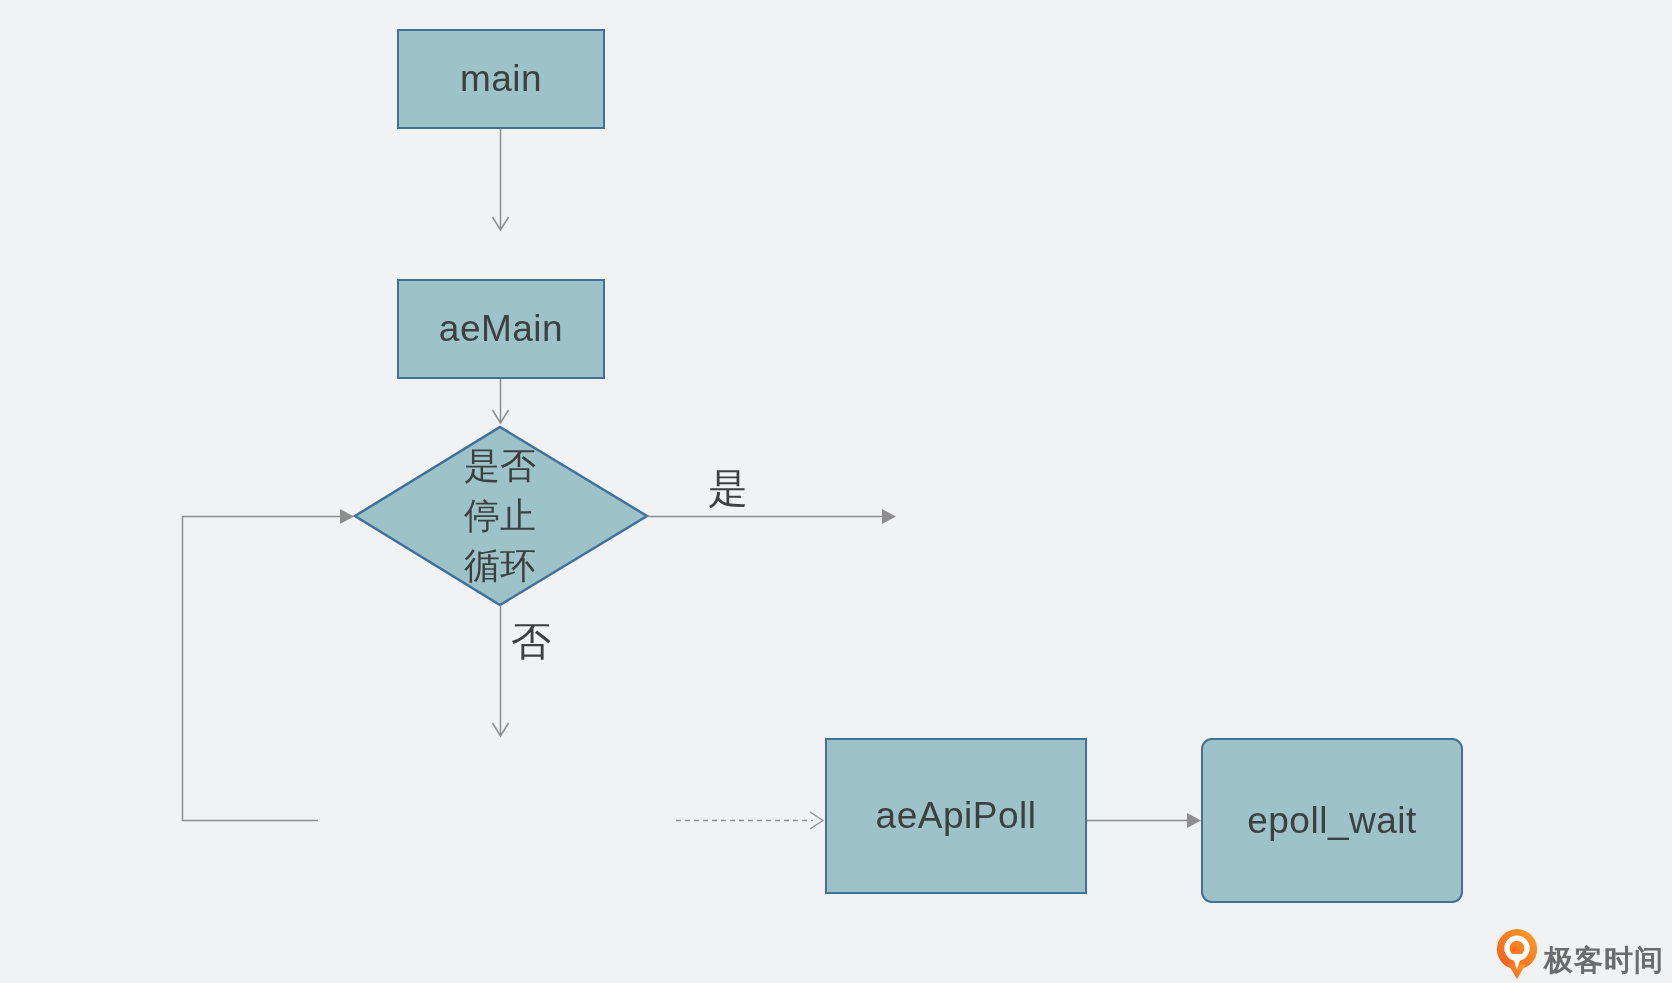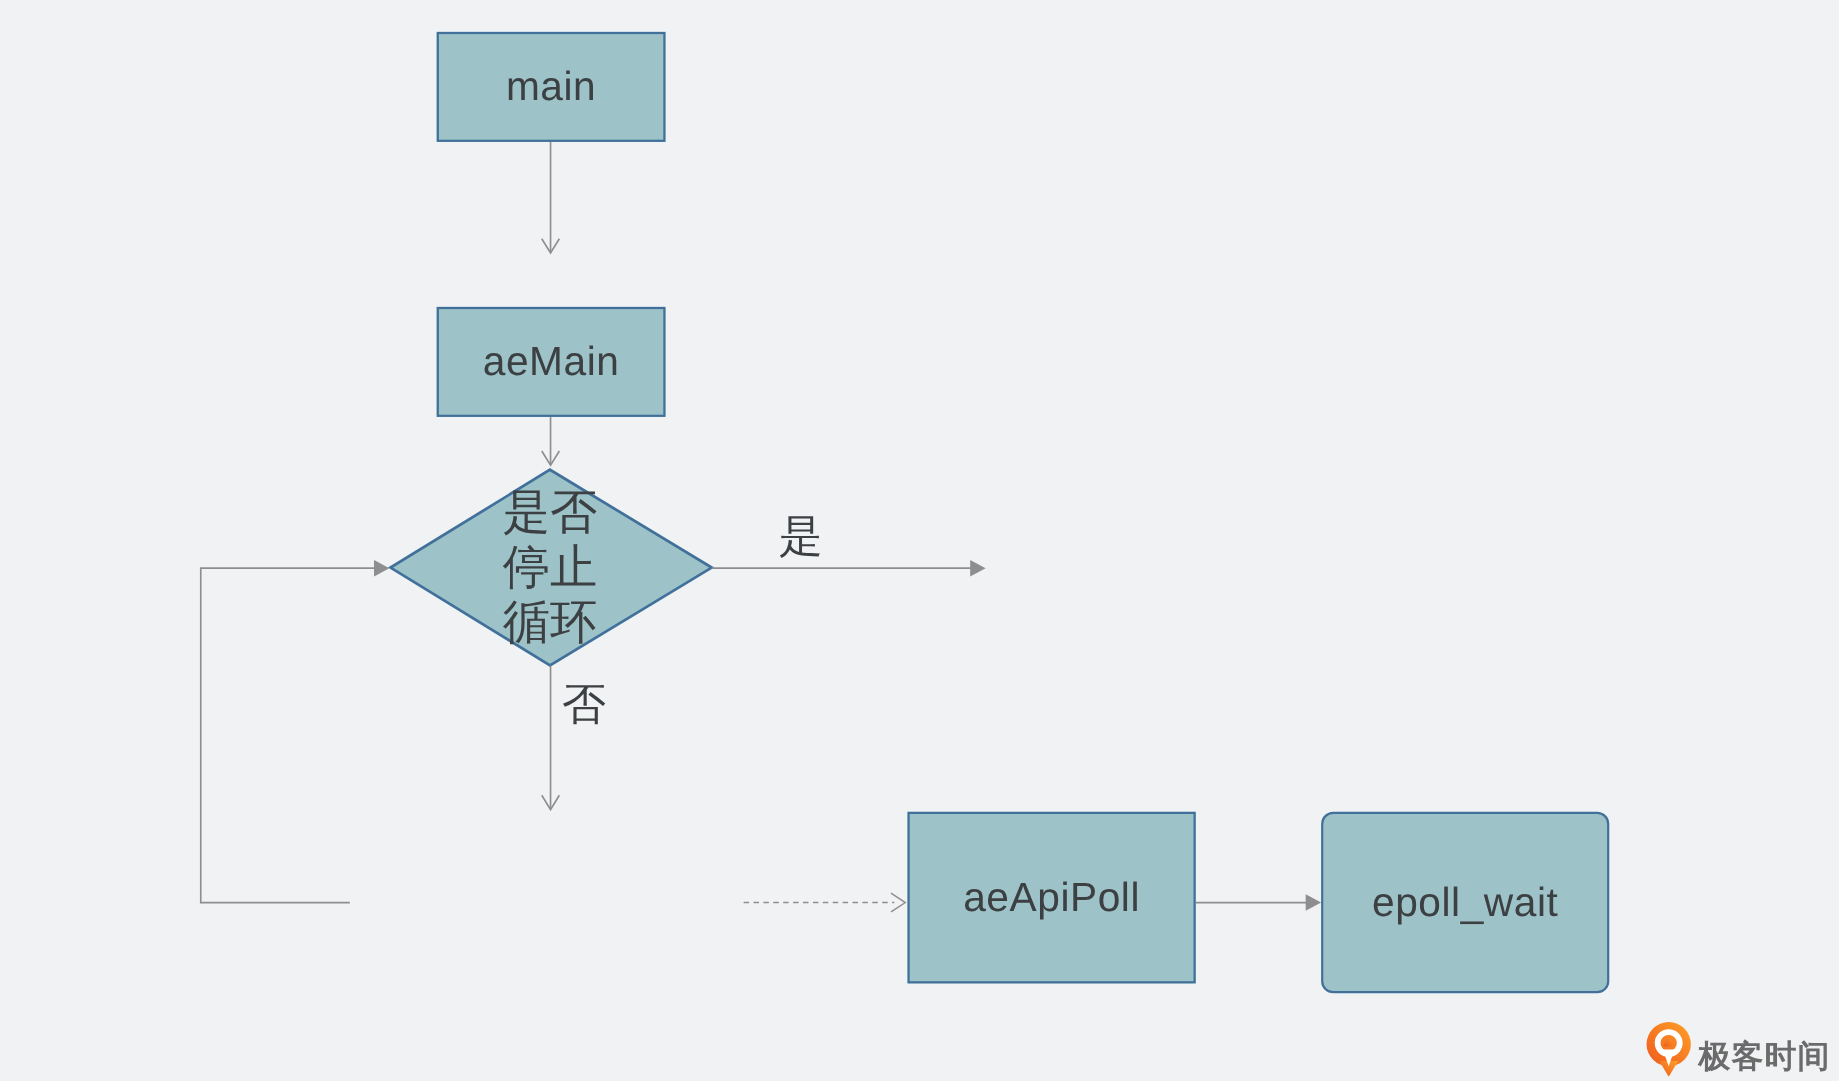--- a/index.html
+++ b/index.html
@@ -49,21 +49,21 @@
   .node--aemain      {left:397px;top:232px; width:208px;height:100px;margin-top:47px;}
   .node--redis       {left:896px;top:441px; width:265px;height:164px;}
   .node--aeprocess   {left:318px;top:738px; width:356px;height:165px;}
   .node--aeapipoll   {left:825px;top:738px; width:262px;height:156px;}
   .node--epollwait   {left:1201px;top:738px;width:262px;height:165px;border-radius:11px;}
   .decision-text{
     position:absolute;
     left:420px;top:441px;width:160px;
     display:flex;flex-direction:column;align-items:center;
     color:var(--text);
-    font-size:43px;line-height:50px;text-align:center;
+    font-size:36px;line-height:50px;text-align:center;
   }
   .edge-label{
     position:absolute;
     width:48px;
     color:var(--text);
     font-size:40px;line-height:44px;
     text-align:center;
   }
   .edge-label--yes{left:704px;top:466px;}
   .edge-label--no {left:507px;top:619px;}

